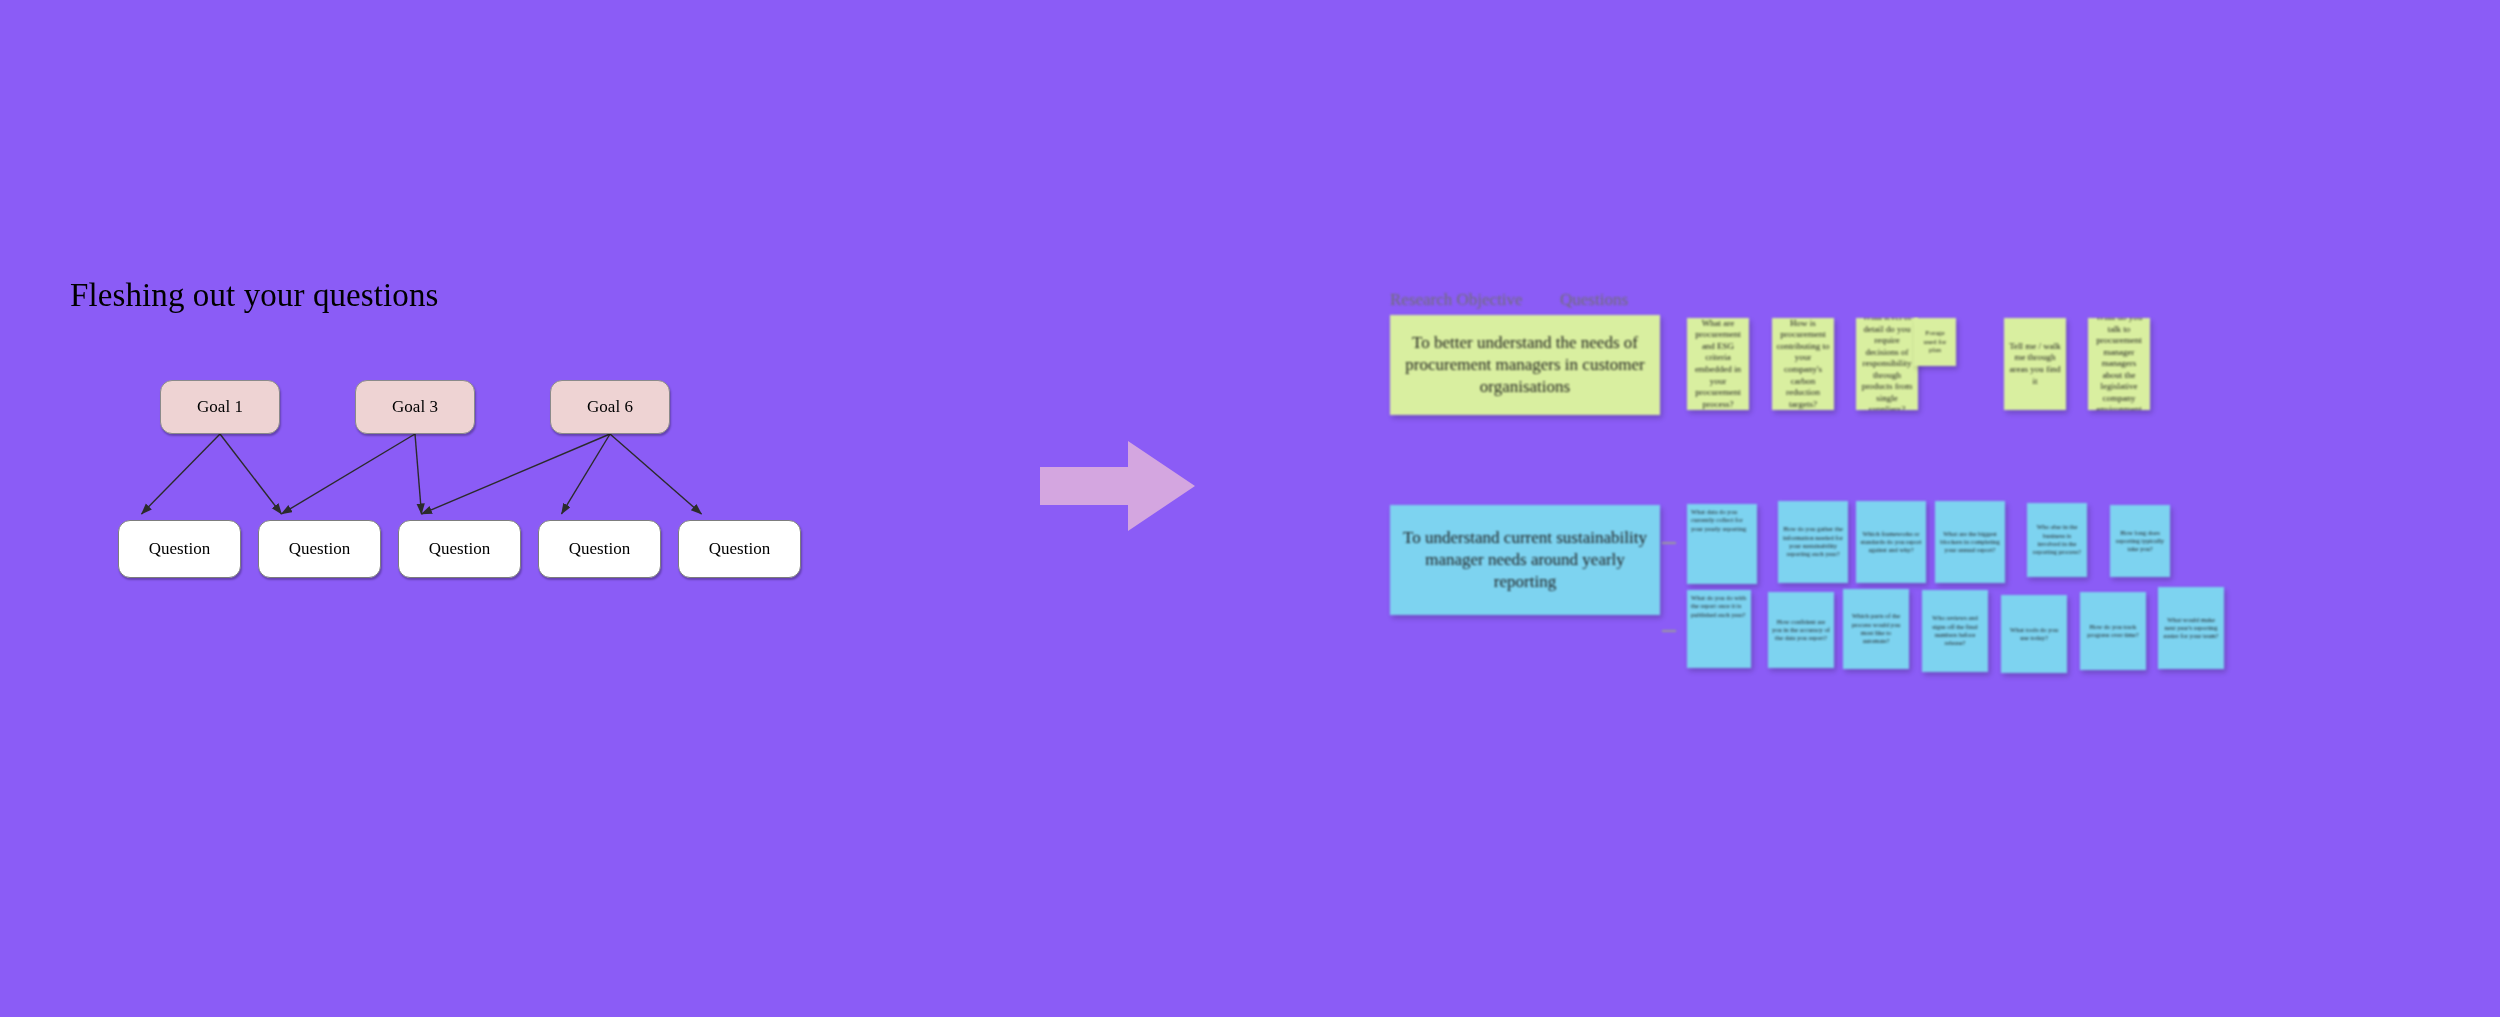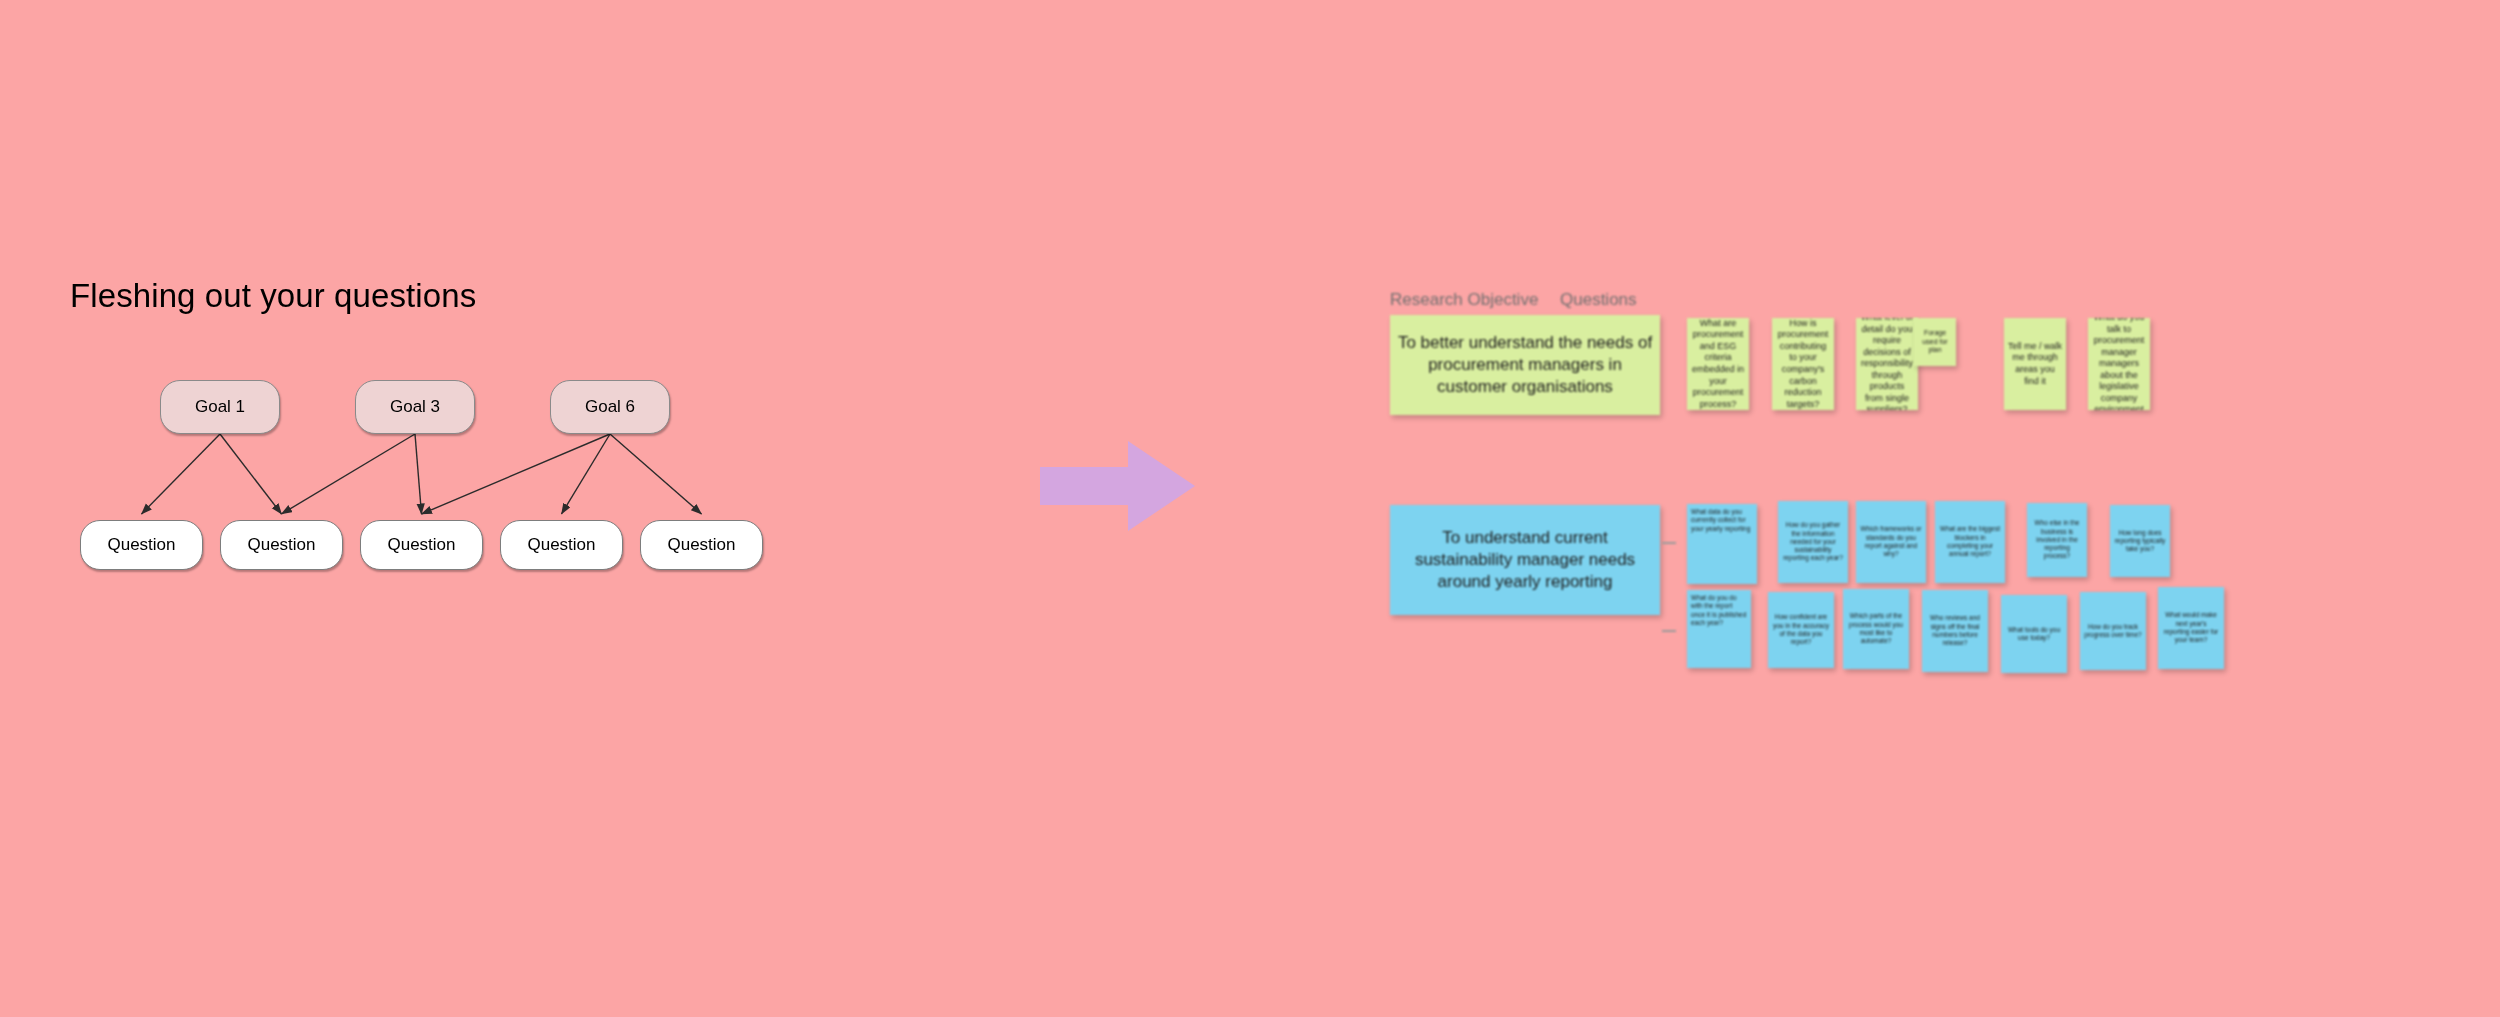--- a/index.html
+++ b/index.html
@@ -3,21 +3,21 @@
 <meta charset="utf-8">
 <style>
   * { box-sizing: border-box; margin: 0; padding: 0; }
   html, body {
     width: 2500px;
     height: 1017px;
     background: #ffffff;
     font-family: "Liberation Sans", sans-serif;
     overflow: hidden;
   }
-  #stage { position: relative; width: 2500px; height: 1017px; background:#fca5a5; }
+  #stage { position: relative; width: 2500px; height: 1017px; background:#8b5cf6;font-family:Liberation Serif, serif; }
 
   
   #page-title {
     position: absolute;
     left: 70px; top: 277px;
     font-size: 33px;
     font-weight: 400;
     color: #000000;
     letter-spacing: 0.1px;
     white-space: nowrap;
@@ -25,35 +25,35 @@
 
   
   #diagram { position: absolute; left: 0; top: 0; width: 900px; height: 700px; }
   #diagram-edges { position: absolute; left: 0; top: 0; width: 900px; height: 700px; }
 
   .node {
     position: absolute;
     display: flex;
     align-items: center;
     justify-content: center;
-    border-radius: 20px;
+    border-radius: 12px;
     font-size: 17px;
     color: #000;
     box-shadow: 1px 2px 2px rgba(0,0,0,0.28);
     text-align: left;
   }
   .node.goal {
     background: #eed3d3;
     border: 1px solid #8a8a8a;
     width: 120px; height: 54px;
   }
   .node.question {
     background: #ffffff;
     border: 1px solid #7d7d7d;
-    width: 123px; height: 50px;
+    width: 123px; height: 58px; margin-left: 38px;
   }
 
   
   #transition-arrow {
     position: absolute;
     left: 1040px; top: 440px;
     width: 155px; height: 92px;
   }
 
   

